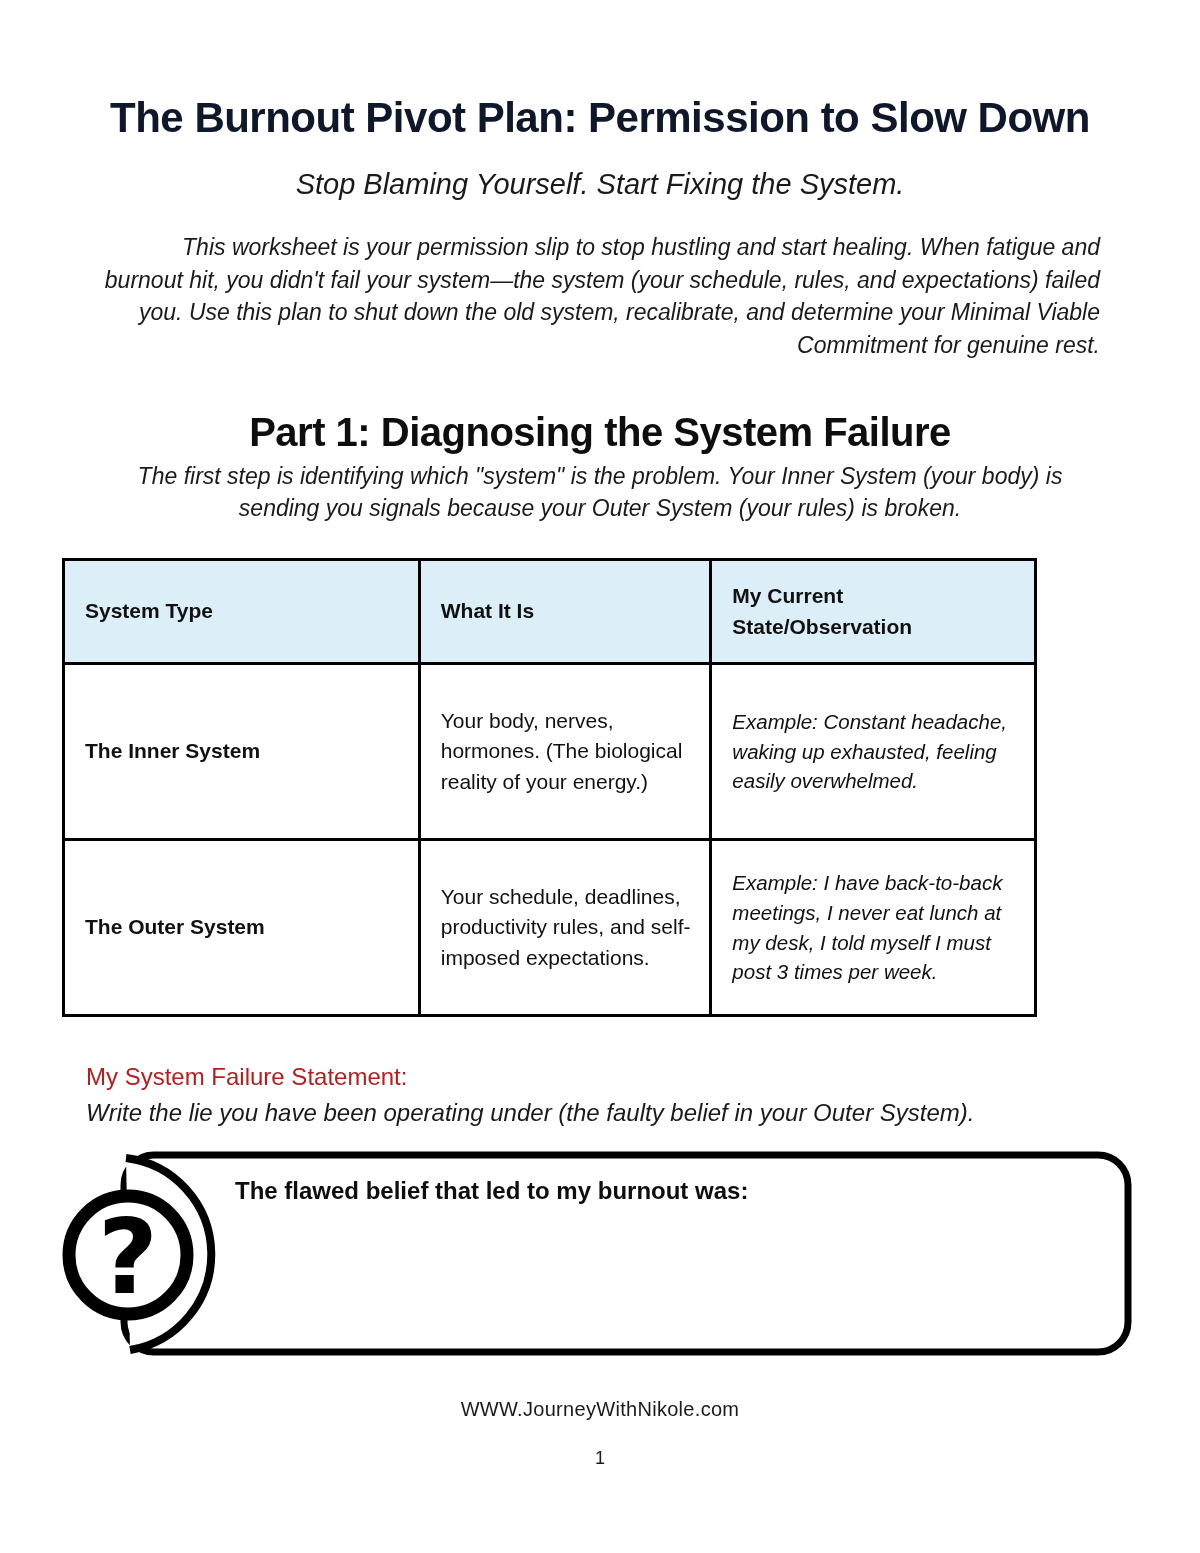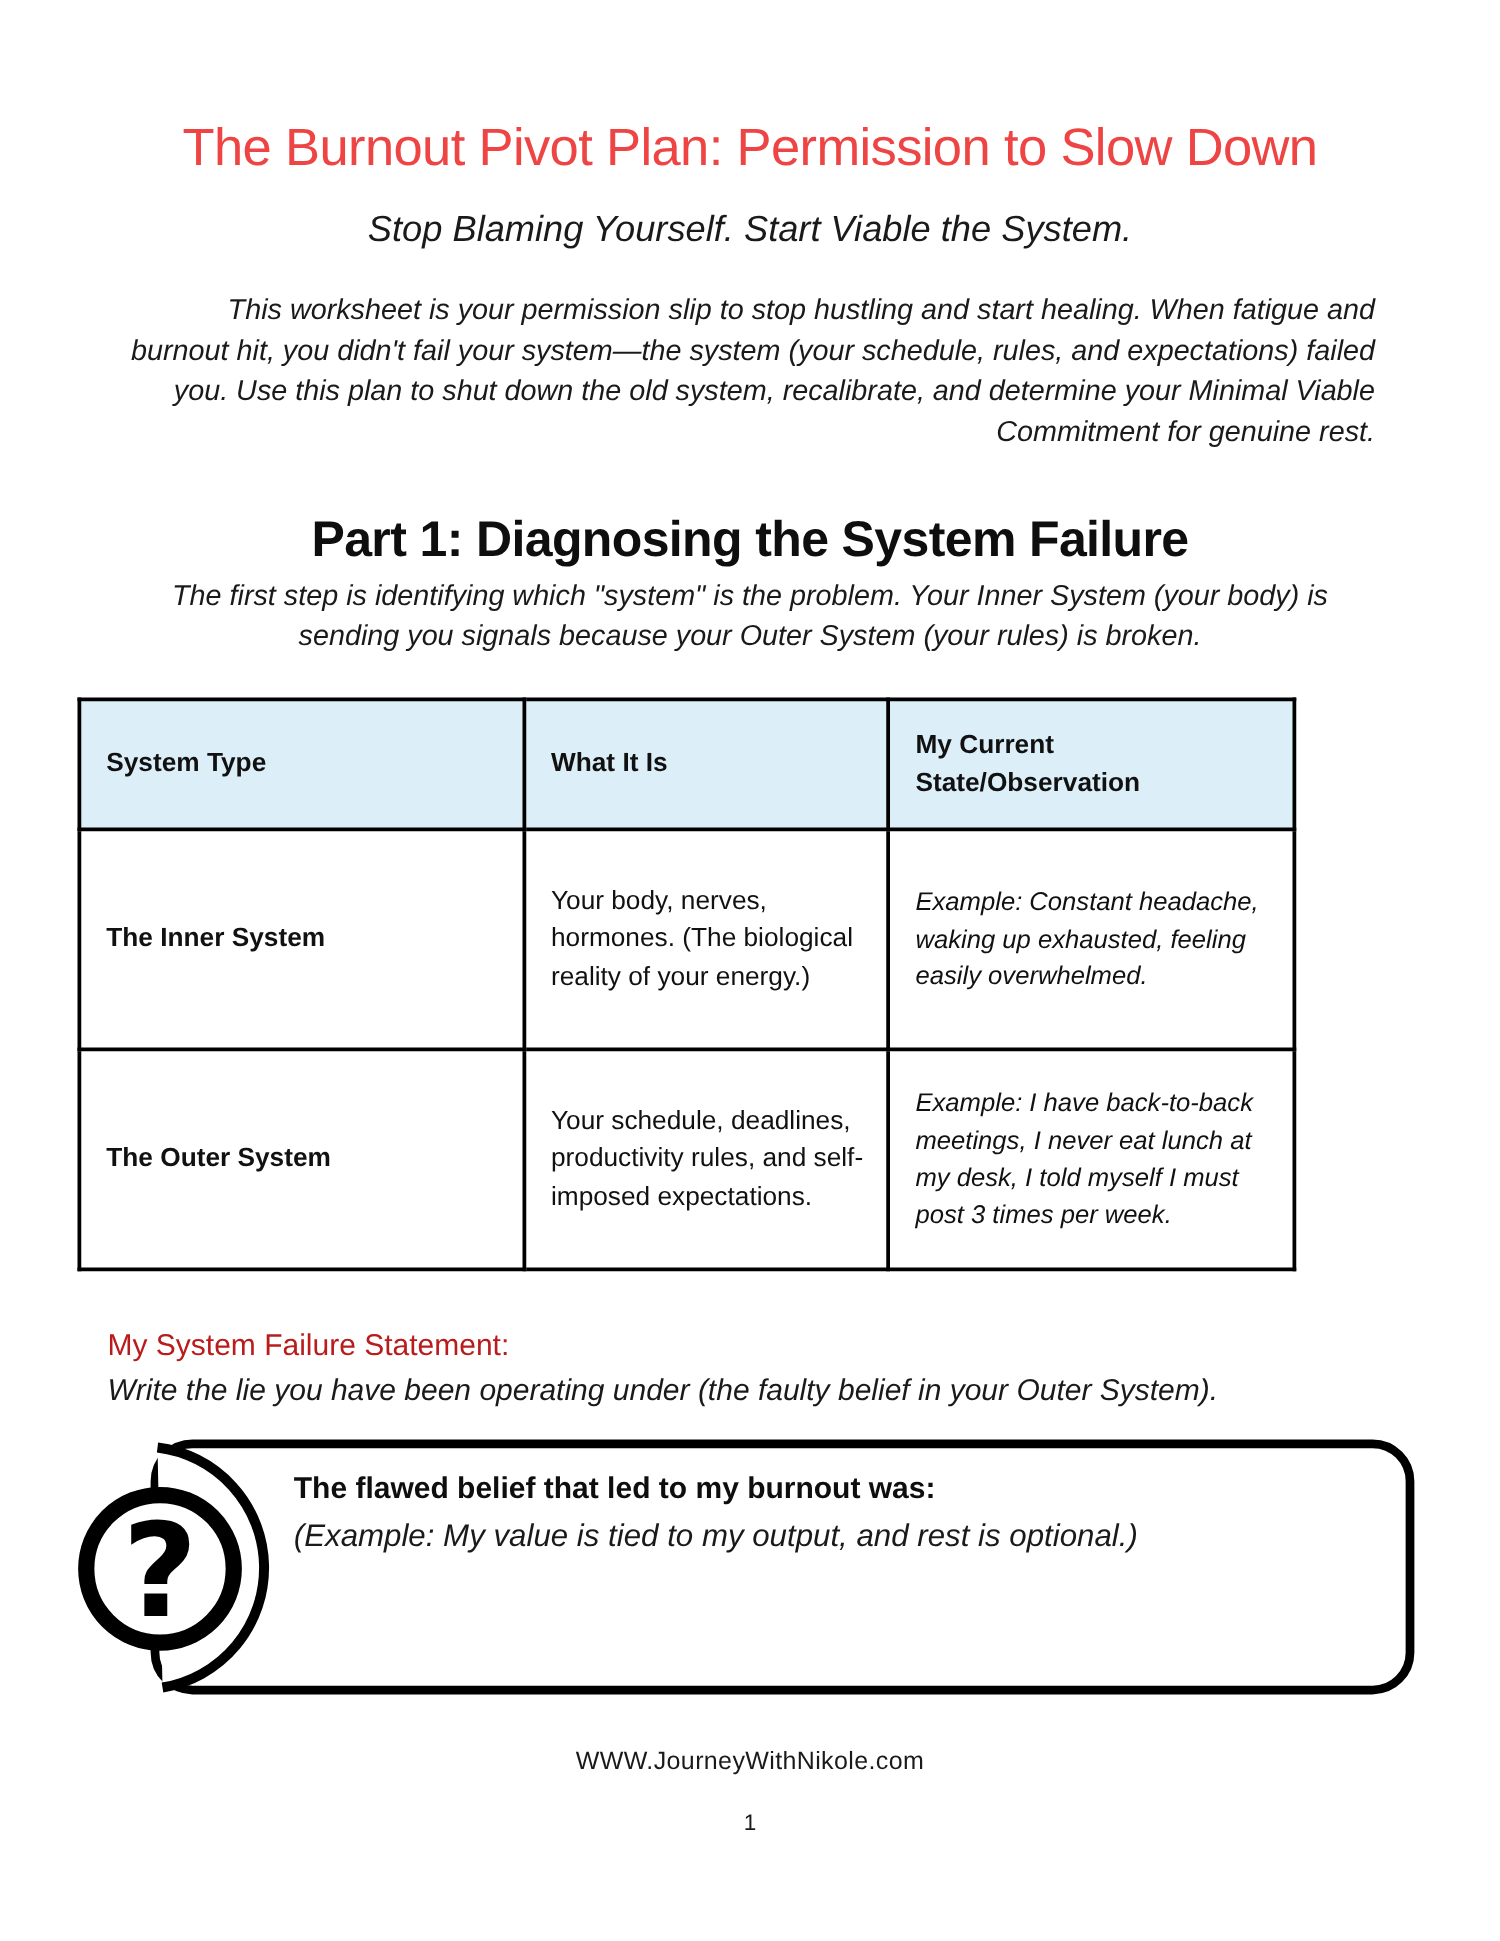--- a/index.html
+++ b/index.html
@@ -14,23 +14,23 @@
     width: 1200px;
     height: 1553px;
     margin: 0 auto;
     background: #ffffff;
     overflow: hidden;
   }
   .title {
     padding-top: 94px;
     text-align: center;
     font-size: 42px;
-    font-weight: 400;
+    font-weight: 700;
     letter-spacing: -0.5px;
-    color: #ef4444;
+    color: #0f172a;
   }
   .subtitle {
     margin-top: 26px;
     text-align: center;
     font-style: italic;
     font-size: 29px;
     color: #1a1a1a;
   }
   .intro {
     margin: 30px auto 0;
@@ -132,21 +132,21 @@
     color: #1a1a1a;
   }
 </style>
 </head>
 <body>
 
 <div class="page">
 
   <h1 class="title">The Burnout Pivot Plan: Permission to Slow Down</h1>
 
-  <div class="subtitle">Stop Blaming Yourself. Start Viable the System.</div>
+  <div class="subtitle">Stop Blaming Yourself. Start Fixing the System.</div>
 
   <p class="intro">This worksheet is your permission slip to stop hustling and start healing. When fatigue and burnout hit, you didn't fail your system—the system (your schedule, rules, and expectations) failed you. Use this plan to shut down the old system, recalibrate, and determine your Minimal Viable Commitment for genuine rest.</p>
 
   <h2 class="part-heading">Part 1: Diagnosing the System Failure</h2>
 
   <p class="part-desc">The first step is identifying which "system" is the problem. Your Inner System (your body) is sending you signals because your Outer System (your rules) is broken.</p>
 
   <table class="systems">
     <colgroup>
       <col style="width:36.6%">
@@ -188,21 +188,20 @@
     <svg width="1085" height="225" viewBox="0 0 1085 225">
       <rect x="74" y="12" width="1004" height="197" rx="30" fill="#ffffff" stroke="#000000" stroke-width="7"></rect>
       <path d="M 80 207 A 97 97 0 0 0 76 15" fill="#ffffff" stroke="#000000" stroke-width="8"></path>
       <g>
         <circle cx="78" cy="112" r="59" fill="#ffffff" stroke="#000000" stroke-width="13"></circle>
         <text x="78" y="150" text-anchor="middle" font-family="DejaVu Sans, sans-serif" font-size="104" font-weight="bold" fill="#000000">?</text>
       </g>
     </svg>
     <div class="callout-text">
       <div class="callout-label">The flawed belief that led to my burnout was:</div>
-      <div class="callout-example">(Example: My value is tied to my output, and rest is optional.)</div>
     </div>
   </div>
 
   <div class="footer-site">WWW.JourneyWithNikole.com</div>
 
   <div class="footer-page">1</div>
 
 </div>
 
 </body></html>

